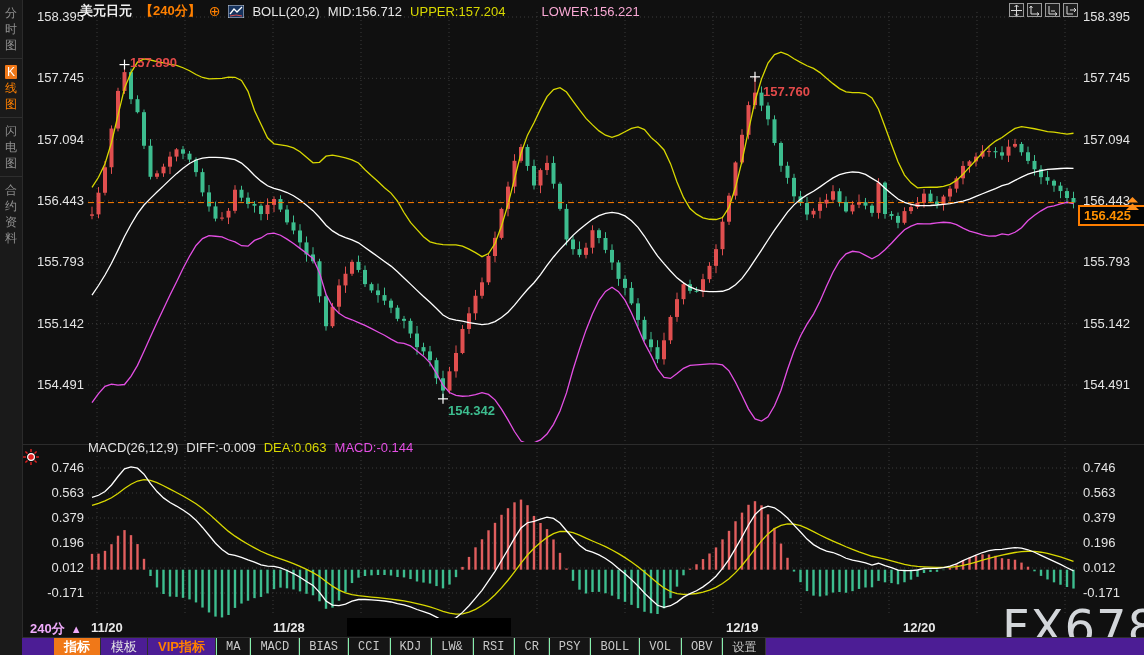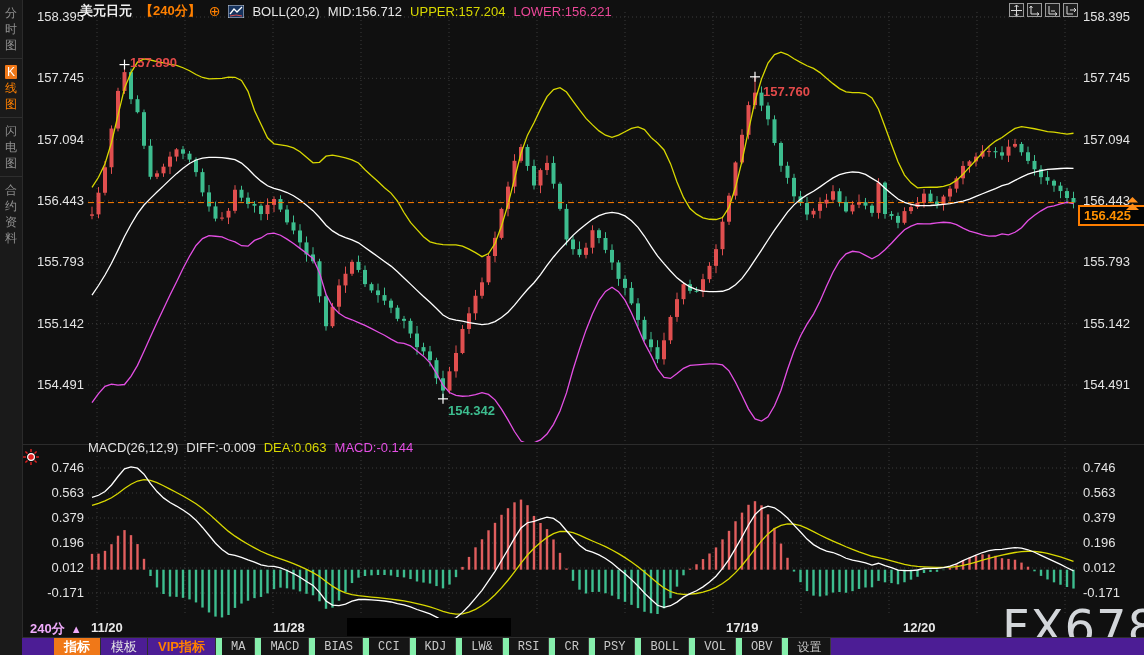--- a/index.html
+++ b/index.html
@@ -13,21 +13,21 @@
   .side-tab span{font-size:12px;line-height:14px;color:#8f8f8f;}
   .side-tab.active span{color:#ff8000;}
   .side-tab.active span.kbox{background:#f07818;color:#fff;padding:0 2px;border-radius:1px;}
   
   .hdr{position:absolute;left:80px;top:2px;height:18px;display:flex;align-items:center;gap:8px;font-size:13px;z-index:6;white-space:nowrap;}
   .hdr .sym{color:#f2f2f2;font-weight:bold;}
   .hdr .per{color:#ff8000;font-weight:bold;}
   .hdr .globe{color:#ff8000;font-size:14px;line-height:14px;}
   .hdr .boll,.hdr .mid{color:#e6e6e6;}
   .hdr .up{color:#d8d800;}
-  .hdr .lo{color:#ec4899;}
+  .hdr .lo{color:#f9a8d4;margin-left:28px;}
   .mini-ic{display:inline-block;width:16px;height:13px;}
   
   .tr-icons{position:absolute;left:1009px;top:3px;display:flex;gap:3px;z-index:6;}
   .tool-btn{width:15px;height:14px;border:1px solid #9a9a9a;background:#1d1d1d;display:flex;align-items:center;justify-content:center;box-sizing:border-box;cursor:pointer;}
   
   .axlab{position:absolute;font-size:13px;color:#e4e4e4;z-index:4;}
   .axlab.l{width:60px;text-align:right;}
   
   .ann{position:absolute;font-size:13px;font-weight:bold;z-index:6;white-space:nowrap;}
   
@@ -45,21 +45,21 @@
   .perfoot .tri{font-size:11px;margin-left:6px;}
   .blackbox{position:absolute;left:347px;top:618px;width:164px;height:18px;background:#000;z-index:6;}
   .wm{position:absolute;left:1002px;top:599px;font-size:48px;letter-spacing:1px;color:#d3d6da;z-index:8;font-family:"DejaVu Sans",sans-serif;}
   .sep{position:absolute;left:22px;width:1122px;height:1px;background:#2c2c2c;z-index:3;}
   
   .toolbar{position:absolute;left:22px;right:0;top:637px;height:18px;background:#4c1d95;border-top:1px solid #2e2e2e;display:flex;align-items:stretch;z-index:9;font-size:13px;}
   .toolbar .pad{width:32px;}
   .tb-tab{padding:0 10px;display:flex;align-items:center;cursor:pointer;color:#e6e6e6;border-right:1px solid #2e2e2e;}
   .tb-tab.sel{background:#f07818;color:#fff;font-weight:bold;}
   .tb-tab.vip{color:#ff8000;font-weight:bold;}
-  .tb-btn{padding:0 9px;display:flex;align-items:center;color:#c9c9c9;background:#151515;border-right:1px solid #3a3a3a;border-left:6px solid #86efac;cursor:pointer;font-family:"Liberation Mono",monospace;font-size:12px;}
+  .tb-btn{padding:0 9px;display:flex;align-items:center;color:#c9c9c9;background:#151515;border-right:1px solid #3a3a3a;border-left:1px solid #86efac;cursor:pointer;font-family:"Liberation Mono",monospace;font-size:12px;}
 </style>
 </head>
 <body>
 
 <div class="stage">
 
   <svg id="chart" width="1144" height="655">
       <defs>
         <clipPath id="mclip">
           <rect x="88" y="8" width="990" height="434"></rect>
@@ -705,21 +705,21 @@
 
   <div class="sep" style="top:444px;"></div>
   <div class="blackbox"></div>
 
   <div class="perfoot"><span>240分</span><span class="tri">▲</span></div>
 
   <div id="x-labels">
       <div class="xlab" style="left: 91px;">11/20</div>
       <div class="xlab" style="left: 273px;">11/28</div>
       <div class="xlab" style="left: 571px; margin-top: 48px;">12/12</div>
-      <div class="xlab" style="left: 726px;">17/19</div>
+      <div class="xlab" style="left: 726px;">12/19</div>
       <div class="xlab" style="left: 903px;">12/20</div>
     </div>
 
   <div class="wm">FX678</div>
 
   <div class="toolbar">
     <span class="pad"></span>
     <span class="tb-tab sel">指标</span>
     <span class="tb-tab">模板</span>
     <span class="tb-tab vip">VIP指标</span>

